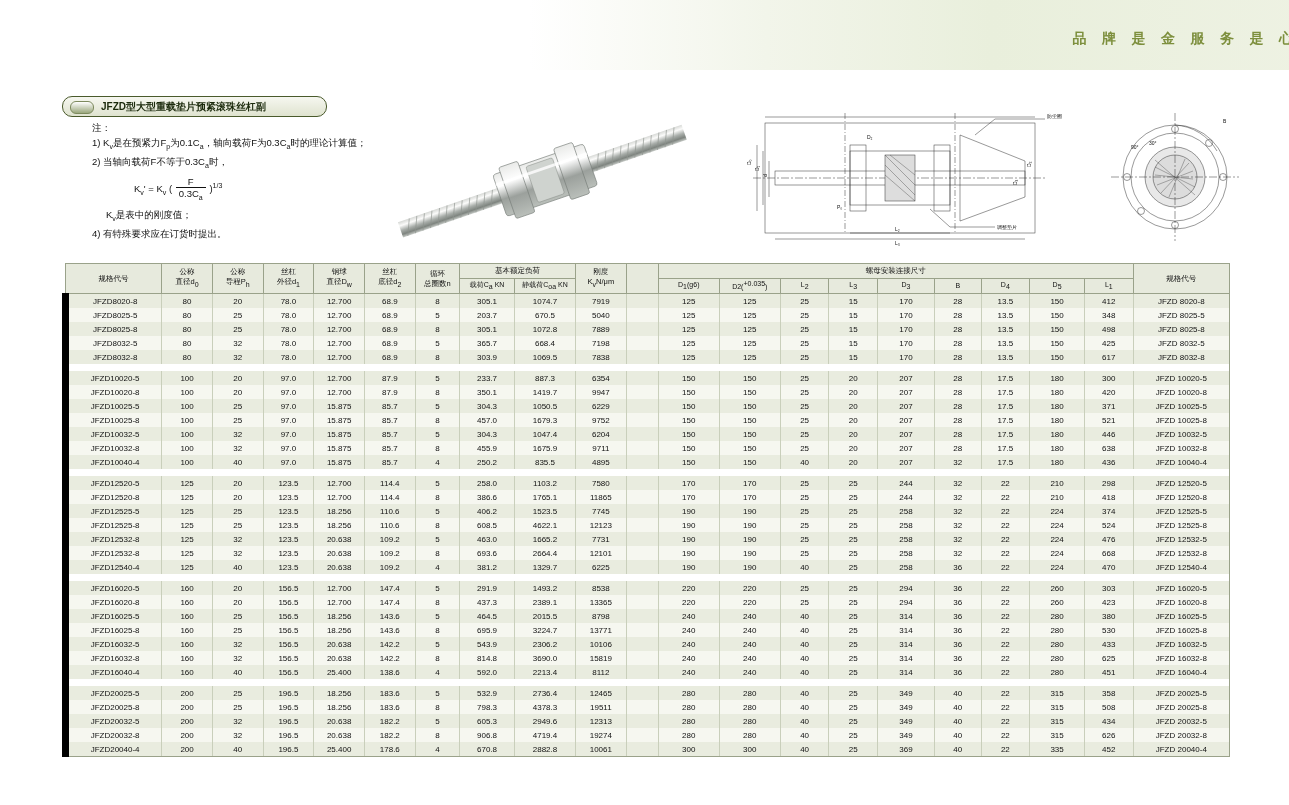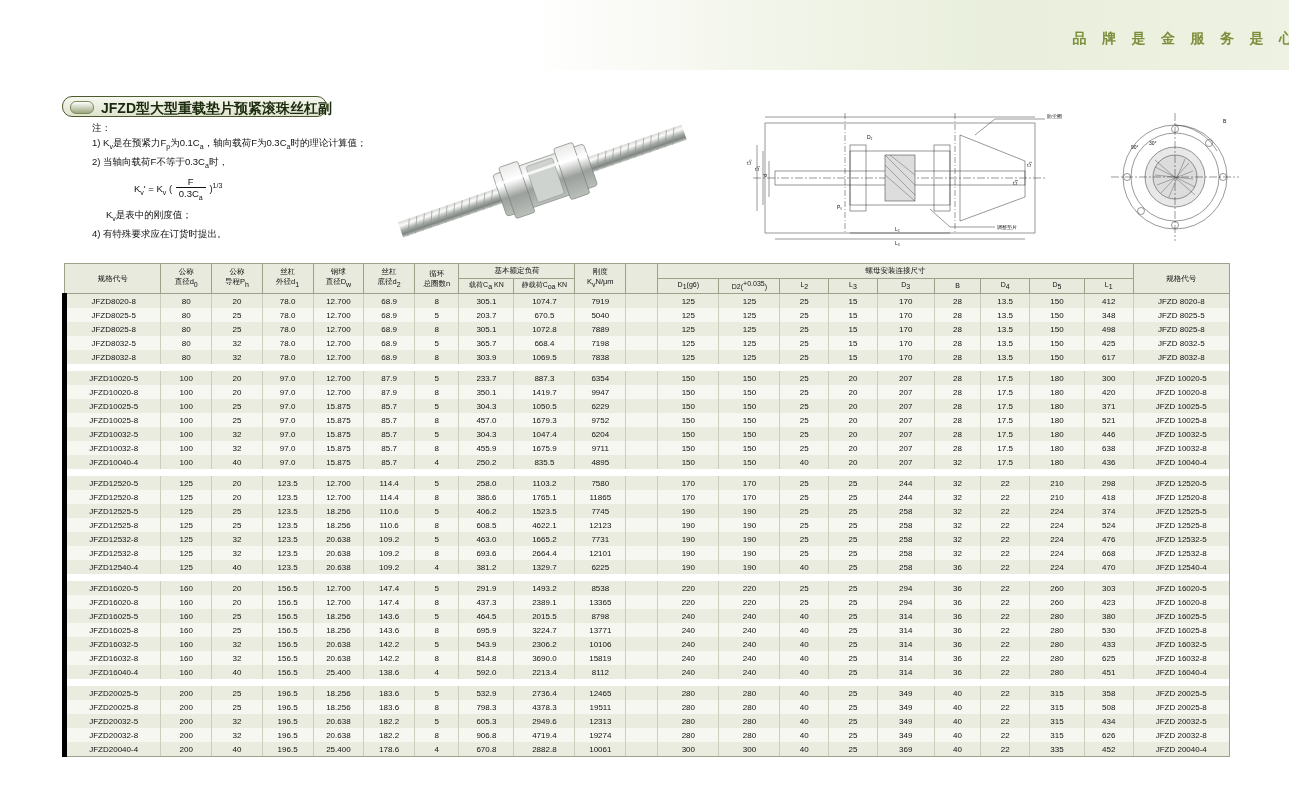--- a/index.html
+++ b/index.html
@@ -28,21 +28,21 @@
     position:absolute;left:62px;top:96px;width:263px;height:19px;
     border:1px solid #4a5a2c;border-radius:10px;
     background:linear-gradient(to bottom,#f6f7f0,#dfe3cf);
   }
   .title-pill .dot{
     position:absolute;left:7px;top:4px;width:22px;height:11px;border-radius:6px;
     background:linear-gradient(to bottom,#ffffff,#9aa77c);
     border:1px solid #7d8a5e;
   }
   .title-pill .txt{
-    position:absolute;left:38px;top:3px;font-size:14px;font-weight:bold;color:#1b2a0c;white-space:nowrap;
+    position:absolute;left:38px;top:3px;font-size:10px;font-weight:bold;color:#1b2a0c;white-space:nowrap;
   }
   
   .notes{position:absolute;left:92px;top:120px;width:330px;line-height:15px;font-size:9.5px;color:#111;}
   .notes .ln{white-space:nowrap;}
   .notes .indent{padding-left:14px;}
   .formula{padding-left:42px;margin-top:4px;margin-bottom:4px;white-space:nowrap;}
   .frac{display:inline-block;vertical-align:middle;text-align:center;margin:0 1px;}
   .frac .num{display:block;border-bottom:1px solid #111;padding:0 3px;line-height:10px;}
   .frac .den{display:block;padding:0 3px;line-height:11px;}
   sub{font-size:7px;}
@@ -57,21 +57,21 @@
   .tablewrap{position:absolute;left:62px;top:263px;width:1168px;}
   table{border-collapse:collapse;width:1168px;font-size:8px;}
   th,td{border:0;text-align:center;padding:0;height:14px;font-weight:normal;}
   thead th{
     background:#e7eadd;border:1px solid #9aa28a;font-size:7.5px;line-height:10px;color:#111;
   }
   tbody td{border-left:1px solid #c9cfbb;border-right:1px solid #c9cfbb;font-size:8px;color:#111;}
   tbody tr.odd td{background:#e9ecdf;}
   tbody tr.even td{background:#f6f7f0;}
   tbody tr.gap td{background:#ffffff;height:7px;border-left:1px solid #c9cfbb;border-right:1px solid #c9cfbb;}
-  tbody tr td:first-child{border-left:5px solid #000000;}
+  tbody tr td:first-child{border-left:7px solid #000000;}
   tbody tr td:last-child{border-right:1px solid #9aa28a;}
   .hdr-sub{font-size:7px;}
   .row-bottom td{border-bottom:1px solid #9aa28a;}
   .leftname{font-size:8px;}
 </style>
 </head>
 <body>
 
 <div class="top-banner">
   <div class="slogan">品 牌 是 金 服 务 是 心</div>

